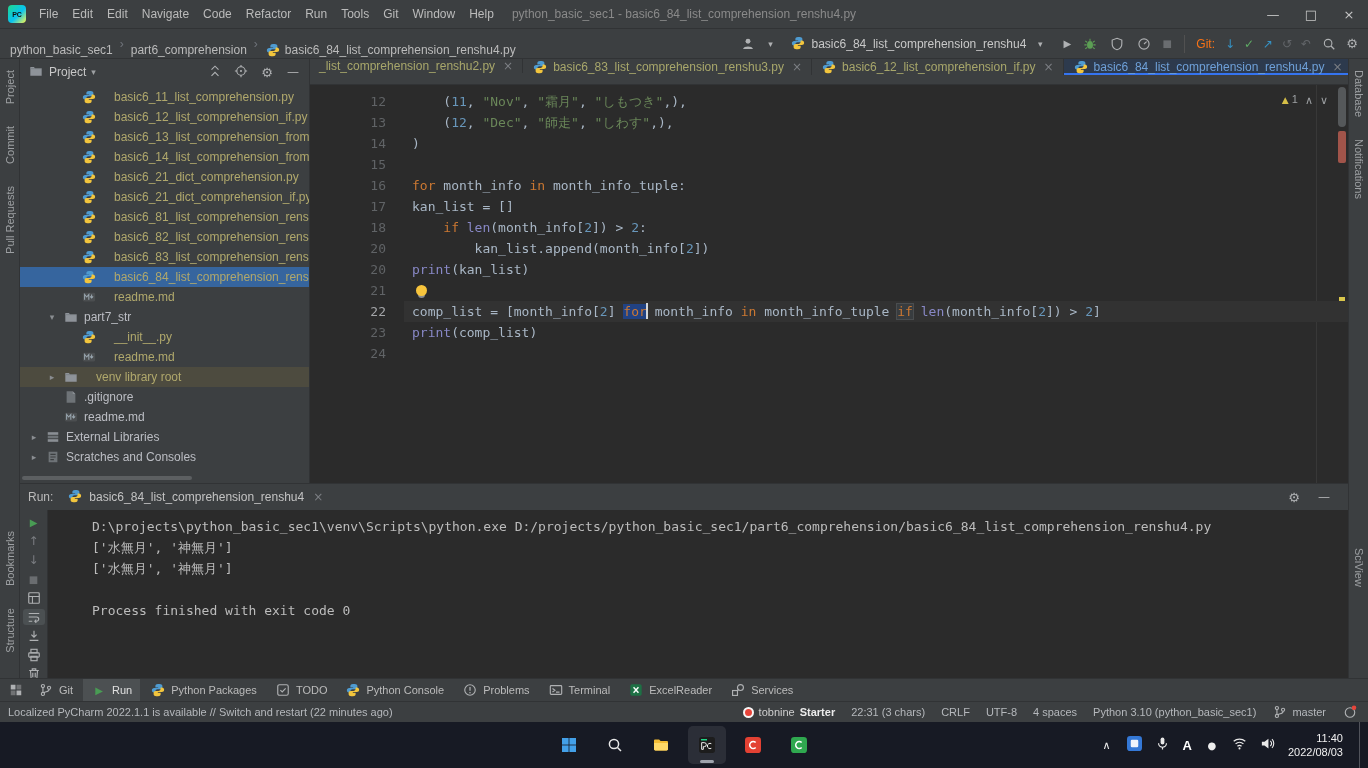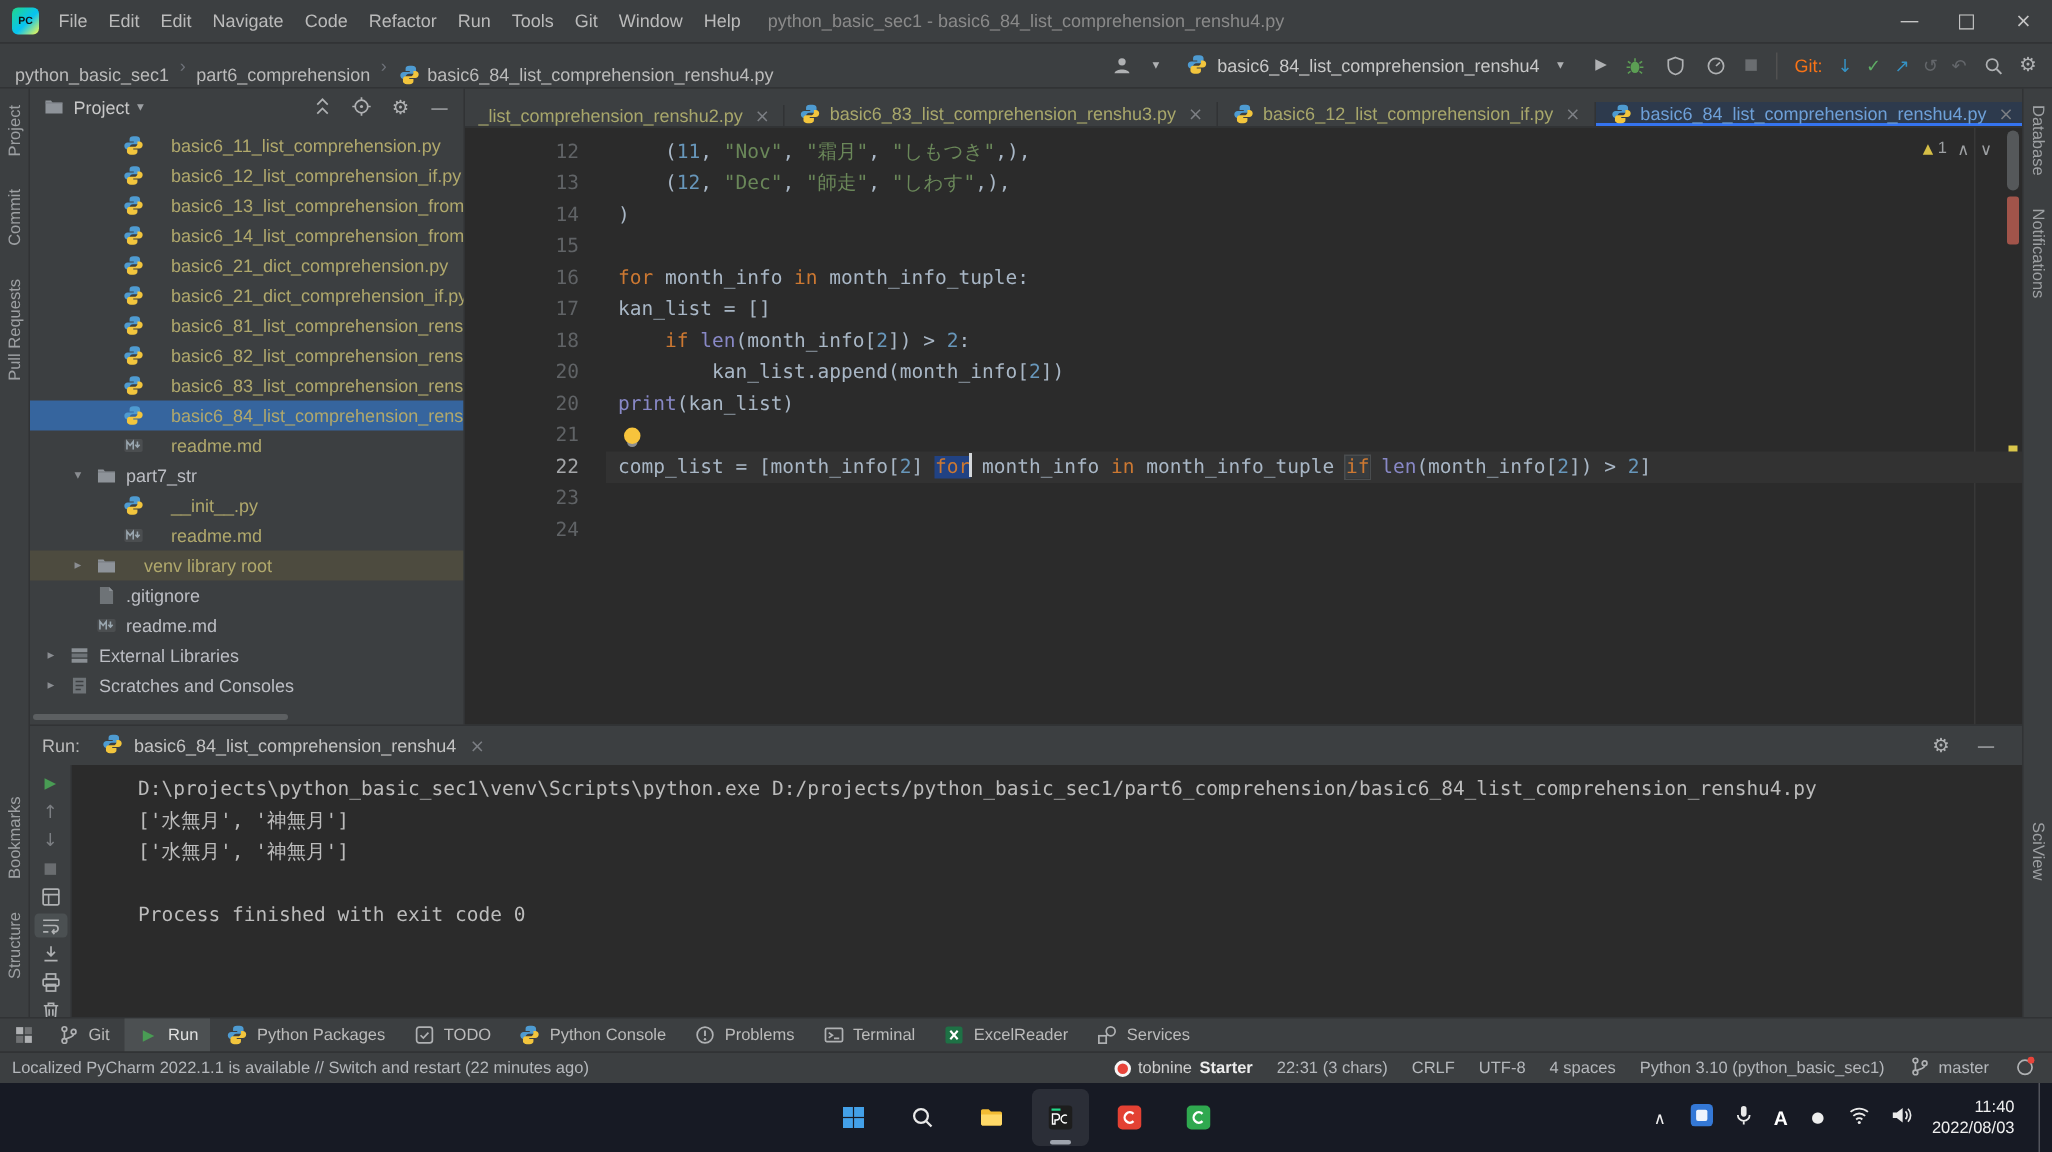--- a/index.html
+++ b/index.html
@@ -485,21 +485,21 @@
                   </svg>
                 </span>
                 <span class="tree-label default">Scratches and Consoles</span>
               </div>
             </div>
           <div class="hscroll"></div>
         </div>
 
         <div class="editor">
           <div class="tabbar">
-            <div id="tabs" style="display:flex;align-items:flex-end">
+            <div id="tabs" style="display:flex;align-items:flex-start">
                 <div class="tab">
                   <span>_list_comprehension_renshu2.py</span>
                   <span class="tab-close">×</span>
                 </div>
                 <div class="tab">
                   <span class="ic ic-python">
                     <svg viewBox="0 0 16 16">
                       <path d="M8 1C6 1 5 1.9 5 3.2V5h3.2v.8H3.6C2.1 5.8 1 6.9 1 8.4S2.1 11 3.6 11H5V9.4C5 8 6.1 7 7.5 7h3.3C12 7 13 6.1 13 4.9V3.2C13 1.9 11.6 1 10 1z" fill="#4e9bd1"></path>
                       <path d="M8 15c2 0 3-.9 3-2.2V11H7.8v-.8h4.6c1.5 0 2.6-1.1 2.6-2.6S13.9 5 12.4 5H11v1.6C11 8 9.9 9 8.5 9H5.2C4 9 3 9.9 3 11.1v1.7C3 14.1 4.4 15 6 15z" fill="#f2c53d"></path>
                     </svg>
@@ -555,20 +555,21 @@
                 <div class="cl"><span class="seg d">    (</span><span class="seg n">12</span><span class="seg d">, </span><span class="seg s">"Dec"</span><span class="seg d">, </span><span class="seg s">"師走"</span><span class="seg d">, </span><span class="seg s">"しわす"</span><span class="seg d">,),</span></div>
                 <div class="cl"><span class="seg d">)</span></div>
                 <div class="cl"></div>
                 <div class="cl"><span class="seg k">for</span><span class="seg d"> month_info </span><span class="seg k">in</span><span class="seg d"> month_info_tuple:</span></div>
                 <div class="cl"><span class="seg d">kan_list = []</span></div>
                 <div class="cl"><span class="seg d">    </span><span class="seg k">if</span><span class="seg d"> </span><span class="seg b">len</span><span class="seg d">(month_info[</span><span class="seg n">2</span><span class="seg d">]) &gt; </span><span class="seg n">2</span><span class="seg d">:</span></div>
                 <div class="cl"><span class="seg d">        kan_list.append(month_info[</span><span class="seg n">2</span><span class="seg d">])</span></div>
                 <div class="cl"><span class="seg b">print</span><span class="seg d">(kan_list)</span></div>
                 <div class="cl"><span class="bulb"></span></div>
                 <div class="cl cur"><span class="seg d">comp_list = [month_info[</span><span class="seg n">2</span><span class="seg d">] </span><span class="seg k sel">for</span><span class="caret"></span><span class="seg d"> month_info </span><span class="seg k">in</span><span class="seg d"> month_info_tuple </span><span class="seg k occ">if</span><span class="seg d"> </span><span class="seg b">len</span><span class="seg d">(month_info[</span><span class="seg n">2</span><span class="seg d">]) &gt; </span><span class="seg n">2</span><span class="seg d">]</span></div>
+                <div class="cl"><span class="seg b">print</span><span class="seg d">(comp_list)</span></div>
                 <div class="cl"></div>
               </div>
             <div class="inspect">
               <span><span class="warn-tri">▲</span> <span>1</span></span>
               <span>∧</span>
               <span>∨</span>
             </div>
             <div class="vscroll">
               <div class="vthumb"></div>
               <div class="mark-o"></div>

